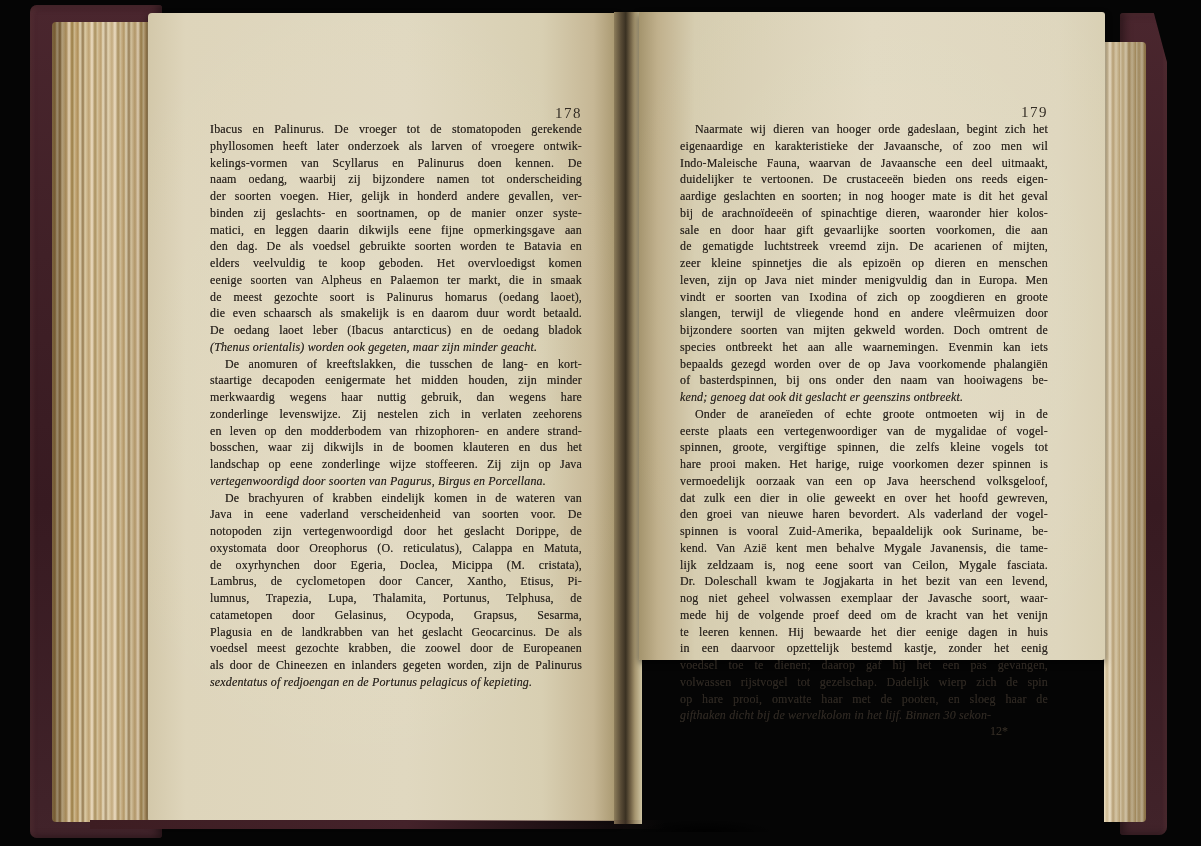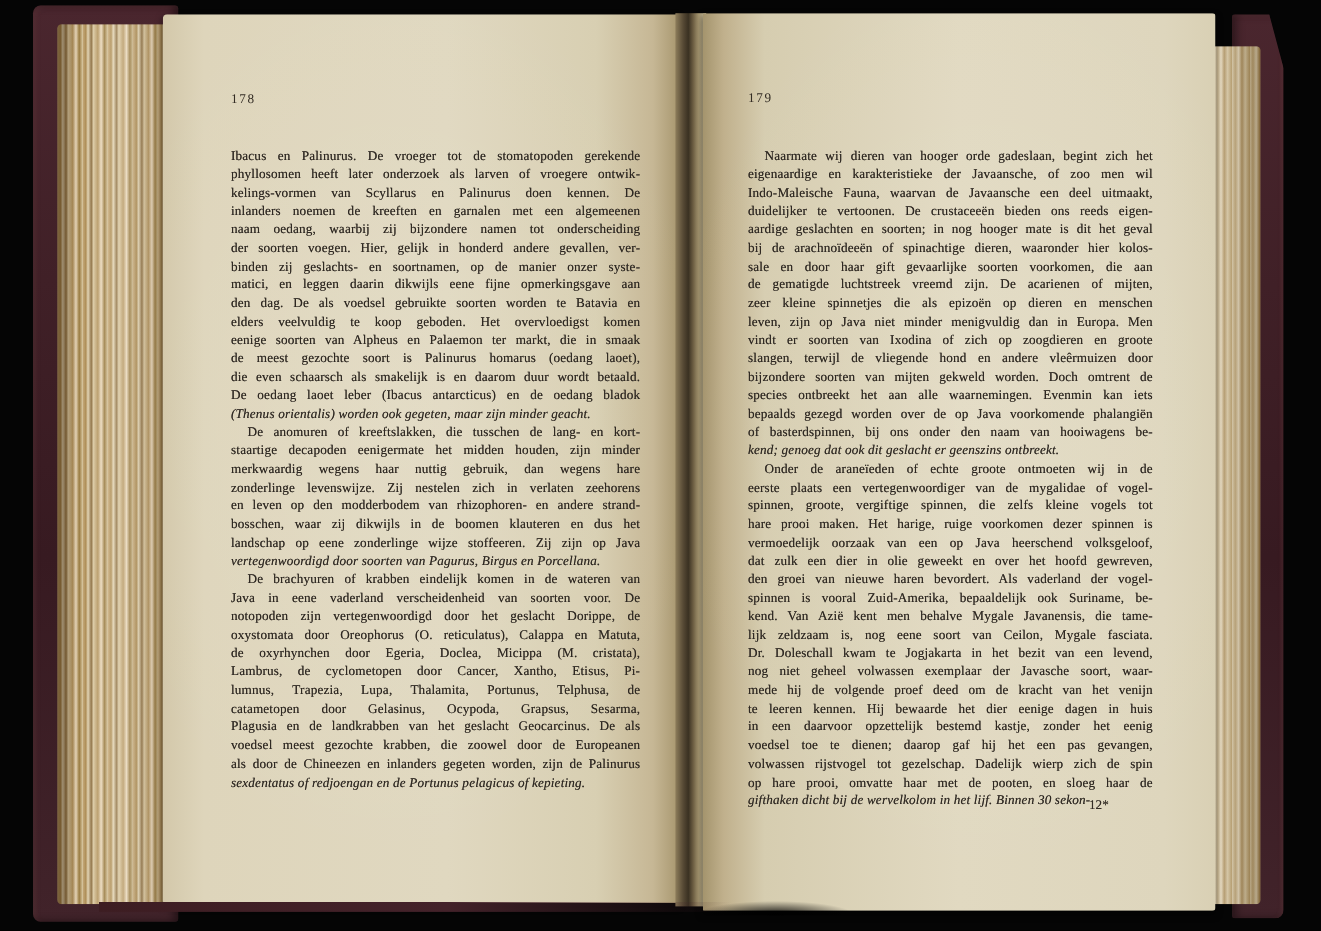--- a/index.html
+++ b/index.html
@@ -26,36 +26,36 @@
         linear-gradient(90deg,rgba(255,250,235,.3) 0%,rgba(70,50,20,.35) 100%),
         repeating-linear-gradient(90deg,
           #e3d4b2 0px,#c0a674 3px,#ecdfc2 6px,#a98a55 9px,#dccba6 12px,#b79a63 16px);}
   
   .page{position:absolute;}
   .page-left{left:148px;top:13px;width:469px;height:808px;border-radius:4px 1px 1px 3px;
       background:
         radial-gradient(ellipse 420px 600px at 45% 45%,rgba(255,255,250,.10),rgba(0,0,0,0) 70%),
         linear-gradient(90deg,#d3c8aa 0%,#ded5bb 8%,#e0d8c0 55%,#d8cfb2 84%,#c6b795 95%,#a8976f 100%);
       box-shadow:0 3px 6px rgba(0,0,0,.5);}
-  .page-right{left:639px;top:12px;width:466px;height:816px;border-radius:1px 3px 3px 1px;
+  .page-right{left:639px;top:12px;width:466px;height:648px;border-radius:1px 3px 3px 1px;
       background:
         radial-gradient(ellipse 420px 620px at 55% 45%,rgba(255,255,250,.10),rgba(0,0,0,0) 70%),
         linear-gradient(270deg,#d9d0b4 0%,#ded6bd 10%,#e1d9c1 50%,#d6cdb0 88%,#c0b08c 96%,#a4946d 100%);
       box-shadow:0 3px 6px rgba(0,0,0,.5);}
   .gutter{position:absolute;left:614px;top:12px;width:28px;height:812px;
       background:linear-gradient(90deg,#8d7d5b 0%,#574a35 25%,#3a3122 42%,#6d5e43 58%,#a5956f 75%,#cfc5a3 100%);}
   .gutter-bottom-shadow{position:absolute;left:600px;top:790px;width:210px;height:42px;
       background:radial-gradient(ellipse 100px 18px at 50% 100%,rgba(0,0,0,.95),rgba(0,0,0,0) 72%);}
   .bottom-cover-strip{position:absolute;left:90px;top:820px;width:575px;height:9px;
       background:linear-gradient(90deg,#3d1d22 0%,#44222a 55%,rgba(61,29,34,0) 100%);}
   
-  .pagenum{position:absolute;top:70px;font-size:12px;letter-spacing:1.5px;color:#332c24;
-      text-align:left;}
+  .pagenum{position:absolute;top:92px;font-size:15px;letter-spacing:1.5px;color:#332c24;
+      text-align:right;}
   .textcol{position:absolute;font-size:12px;line-height:16.75px;color:#2e2822;
-      letter-spacing:.15px;text-shadow:0 0 .5px rgba(46,40,34,.7);margin-top:12px;}
+      letter-spacing:.15px;text-shadow:0 0 .5px rgba(46,40,34,.7);}
   .page-left .pagenum{left:62px;width:372px;}
   .page-left .textcol{left:62px;top:108px;width:372px;}
   .page-right .pagenum{left:41px;width:368px;}
   .page-right .textcol{left:41px;top:109px;width:368px;}
   .line{height:16.75px;text-align:justify;text-align-last:justify;white-space:normal;}
   .line.last{text-align-last:left;font-style:italic;}
   .line.indent{text-indent:15px;}
   .sigmark{position:absolute;top:712px;left:41px;width:368px;box-sizing:border-box;
       padding-right:40px;text-align:right;font-size:12px;color:#332c24;
       text-shadow:0 0 .5px rgba(46,40,34,.7);}
@@ -70,21 +70,20 @@
     <div class="stack stack-left"></div>
     <div class="stack stack-right"></div>
 
     <div class="page page-left">
       <div class="pagenum">178</div>
       <div class="textcol">
           <div>
             <div class="line">Ibacus en Palinurus. De vroeger tot de stomatopoden gerekende</div>
             <div class="line">phyllosomen heeft later onderzoek als larven of vroegere ontwik-</div>
             <div class="line">kelings-vormen van Scyllarus en Palinurus doen kennen. De</div>
-            <div class="line">inlanders noemen de kreeften en garnalen met een algemeenen</div>
             <div class="line">naam oedang, waarbij zij bijzondere namen tot onderscheiding</div>
             <div class="line">der soorten voegen. Hier, gelijk in honderd andere gevallen, ver-</div>
             <div class="line">binden zij geslachts- en soortnamen, op de manier onzer syste-</div>
             <div class="line">matici, en leggen daarin dikwijls eene fijne opmerkingsgave aan</div>
             <div class="line">den dag. De als voedsel gebruikte soorten worden te Batavia en</div>
             <div class="line">elders veelvuldig te koop geboden. Het overvloedigst komen</div>
             <div class="line">eenige soorten van Alpheus en Palaemon ter markt, die in smaak</div>
             <div class="line">de meest gezochte soort is Palinurus homarus (oedang laoet),</div>
             <div class="line">die even schaarsch als smakelijk is en daarom duur wordt betaald.</div>
             <div class="line">De oedang laoet leber (Ibacus antarcticus) en de oedang bladok</div>

